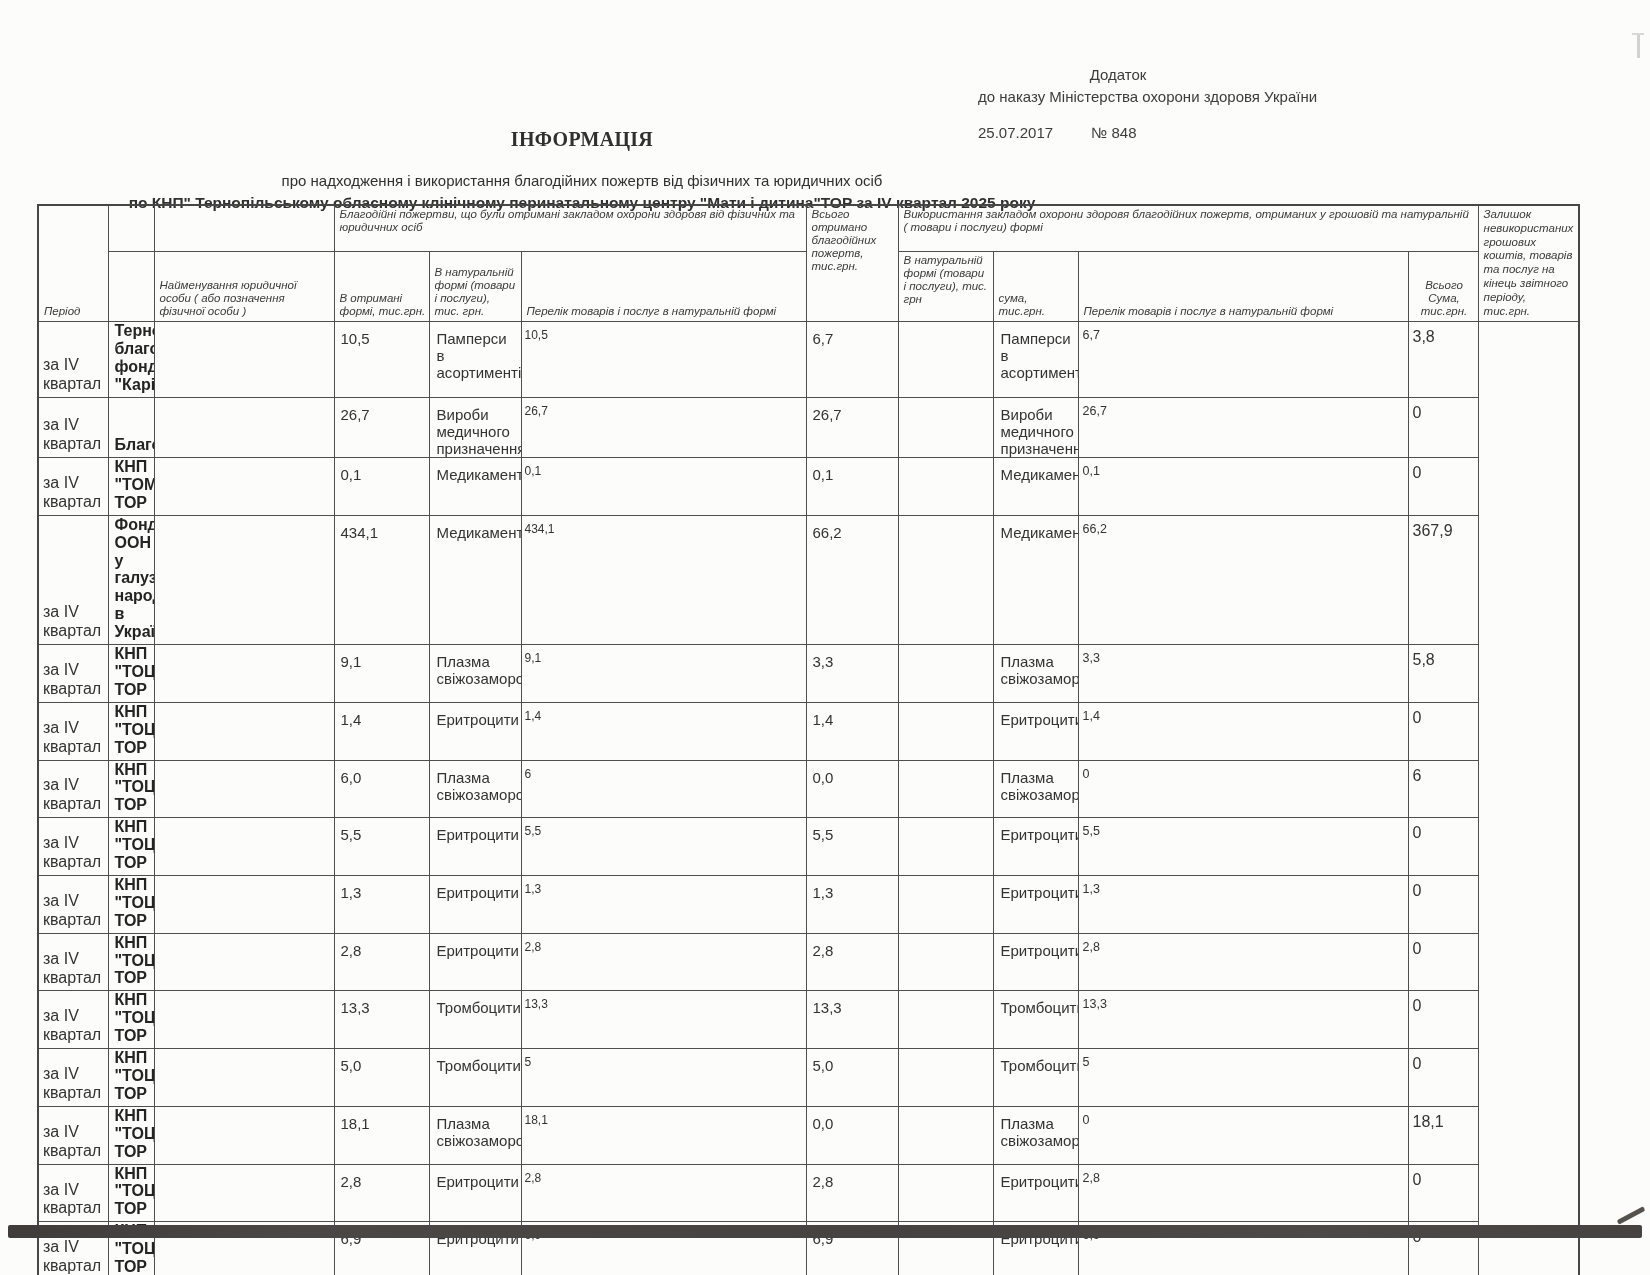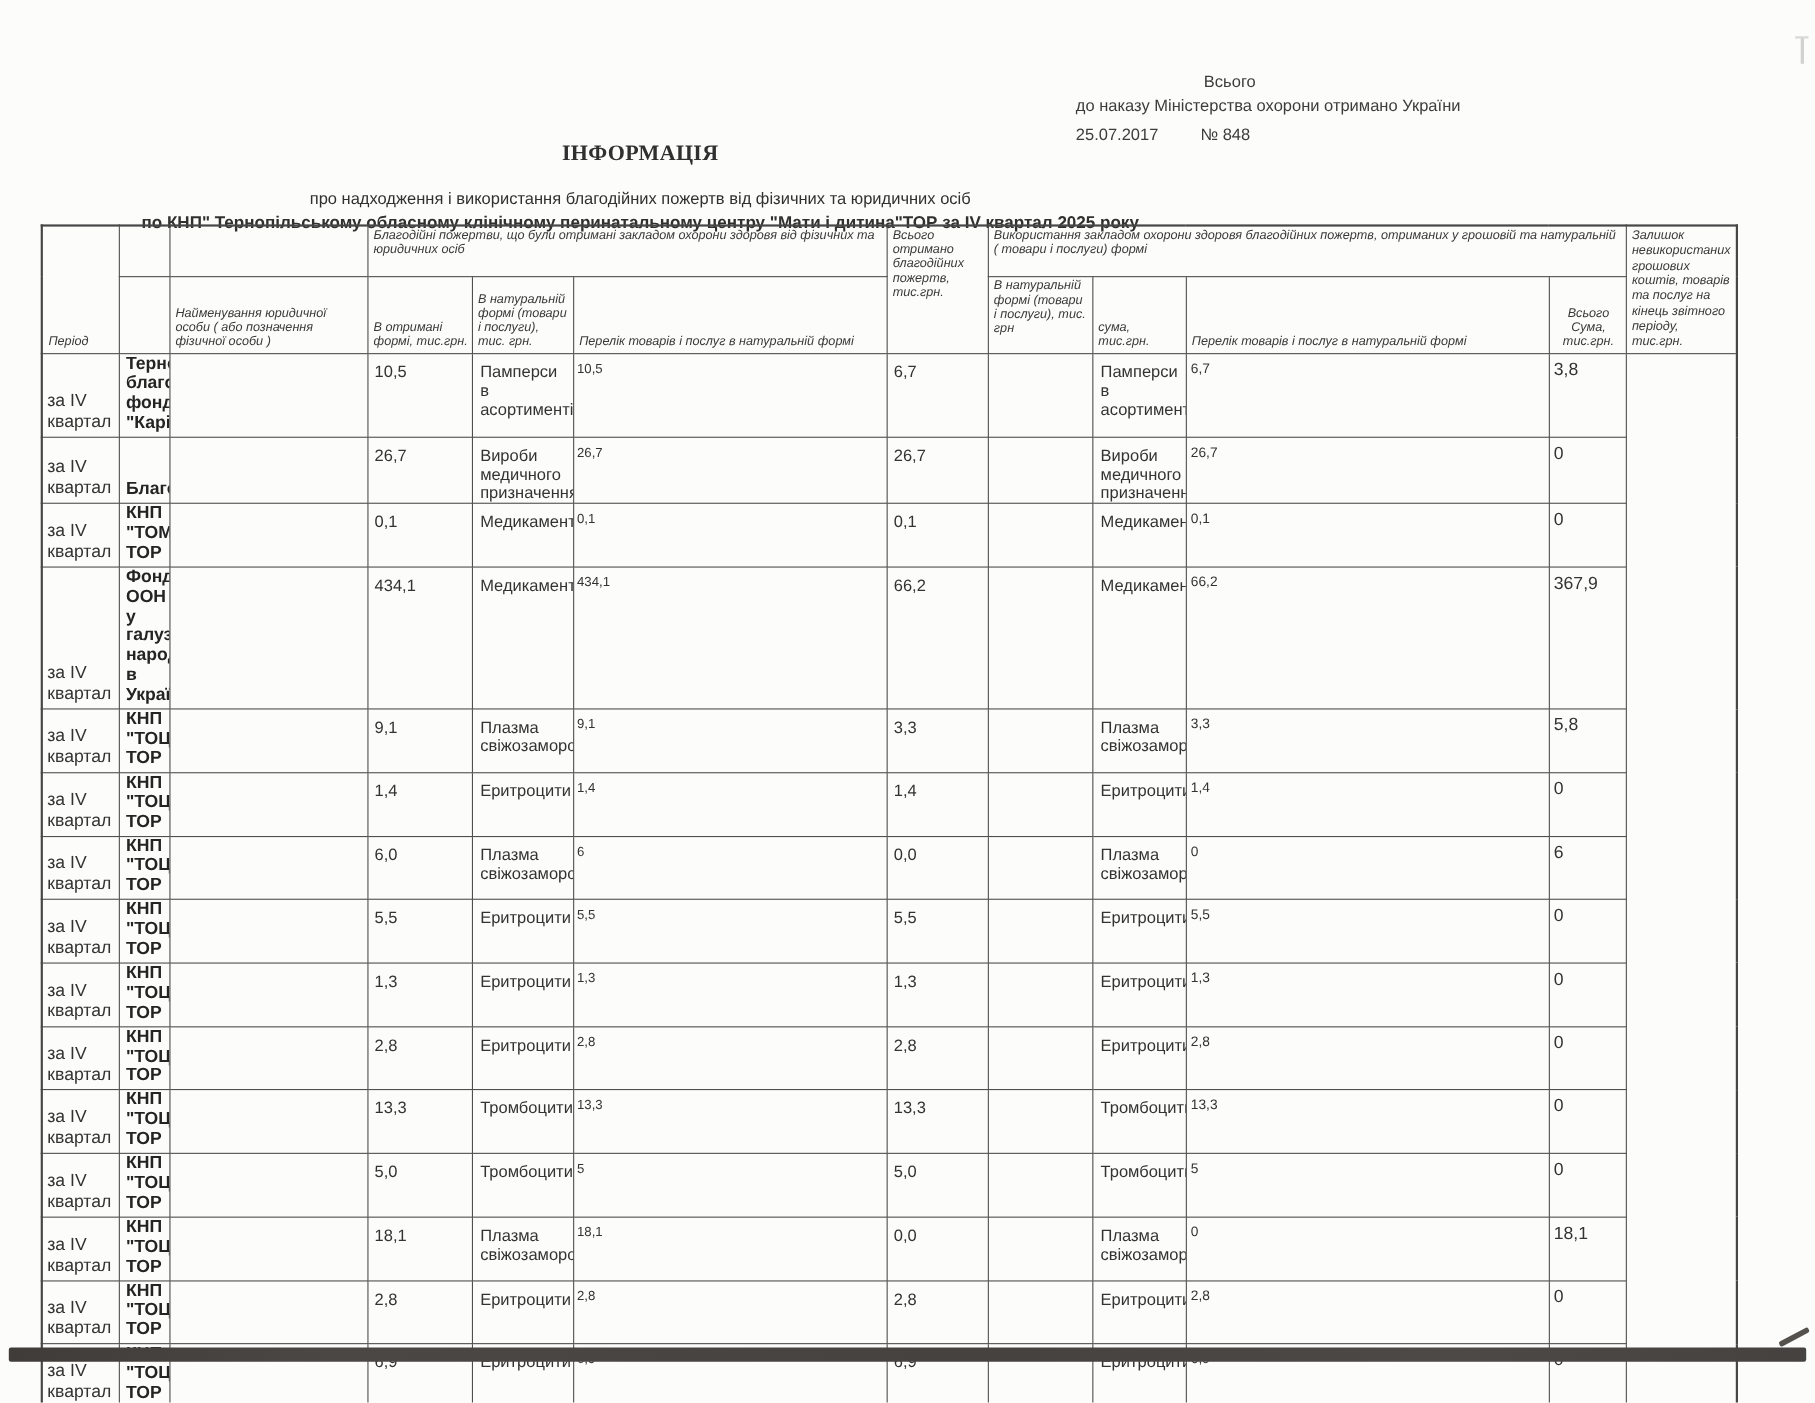--- a/index.html
+++ b/index.html
@@ -5,21 +5,21 @@
   html,body{margin:0;padding:0;}
   body{
     width:1650px;height:1275px;position:relative;overflow:hidden;
     background:#fcfcfb;
     font-family:"Liberation Sans","DejaVu Sans",sans-serif;
     color:#3a3a3a;
     -webkit-font-smoothing:antialiased;
   }
   .appendix{position:absolute;left:978px;top:64px;width:360px;font-size:15px;color:#3c3c3c;line-height:1.45;}
   .appendix .ap1{width:280px;text-align:center;}
-  .appendix .ap3{margin-top:4px;}
+  .appendix .ap3{margin-top:14px;}
   .appendix .ap3 .num{margin-left:34px;}
   .title-block{position:absolute;left:28px;top:128px;width:1108px;text-align:center;color:#303030;}
   .title-block .t1{font-size:20px;font-weight:700;letter-spacing:.3px;font-family:Liberation Serif, serif;}
   .title-block .t2{font-size:15px;margin-top:21px;}
   .title-block .t3{font-size:15.5px;font-weight:700;margin-top:5px;}
 
   table.doc{
     position:absolute;left:37px;top:204px;width:1541px;
     border-collapse:collapse;table-layout:fixed;
     border:2px solid #474747;
@@ -67,22 +67,22 @@
     position:absolute;left:1637px;top:34px;width:3px;height:24px;background:#d2d2cf;
   }
   .corner-mark-top{
     position:absolute;left:1632px;top:33px;width:12px;height:2px;background:#d8d8d5;
   }
 </style>
 </head>
 <body>
 
 <div class="appendix">
-  <div class="ap1">Всього</div>
-  <div class="ap2">до наказу Міністерства охорони отримано України</div>
+  <div class="ap1">Додаток</div>
+  <div class="ap2">до наказу Міністерства охорони здоровя України</div>
   <div class="ap3">
     <span>25.07.2017</span>
     <span class="num">№ 848</span>
   </div>
 </div>
 
 <div class="title-block">
   <div class="t1">ІНФОРМАЦІЯ</div>
   <div class="t2">про надходження і використання благодійних пожертв від фізичних та юридичних осіб</div>
   <div class="t3">по КНП" Тернопільському обласному клінічному перинатальному центру "Мати і дитина"ТОР  за IV квартал  2025 року</div>

